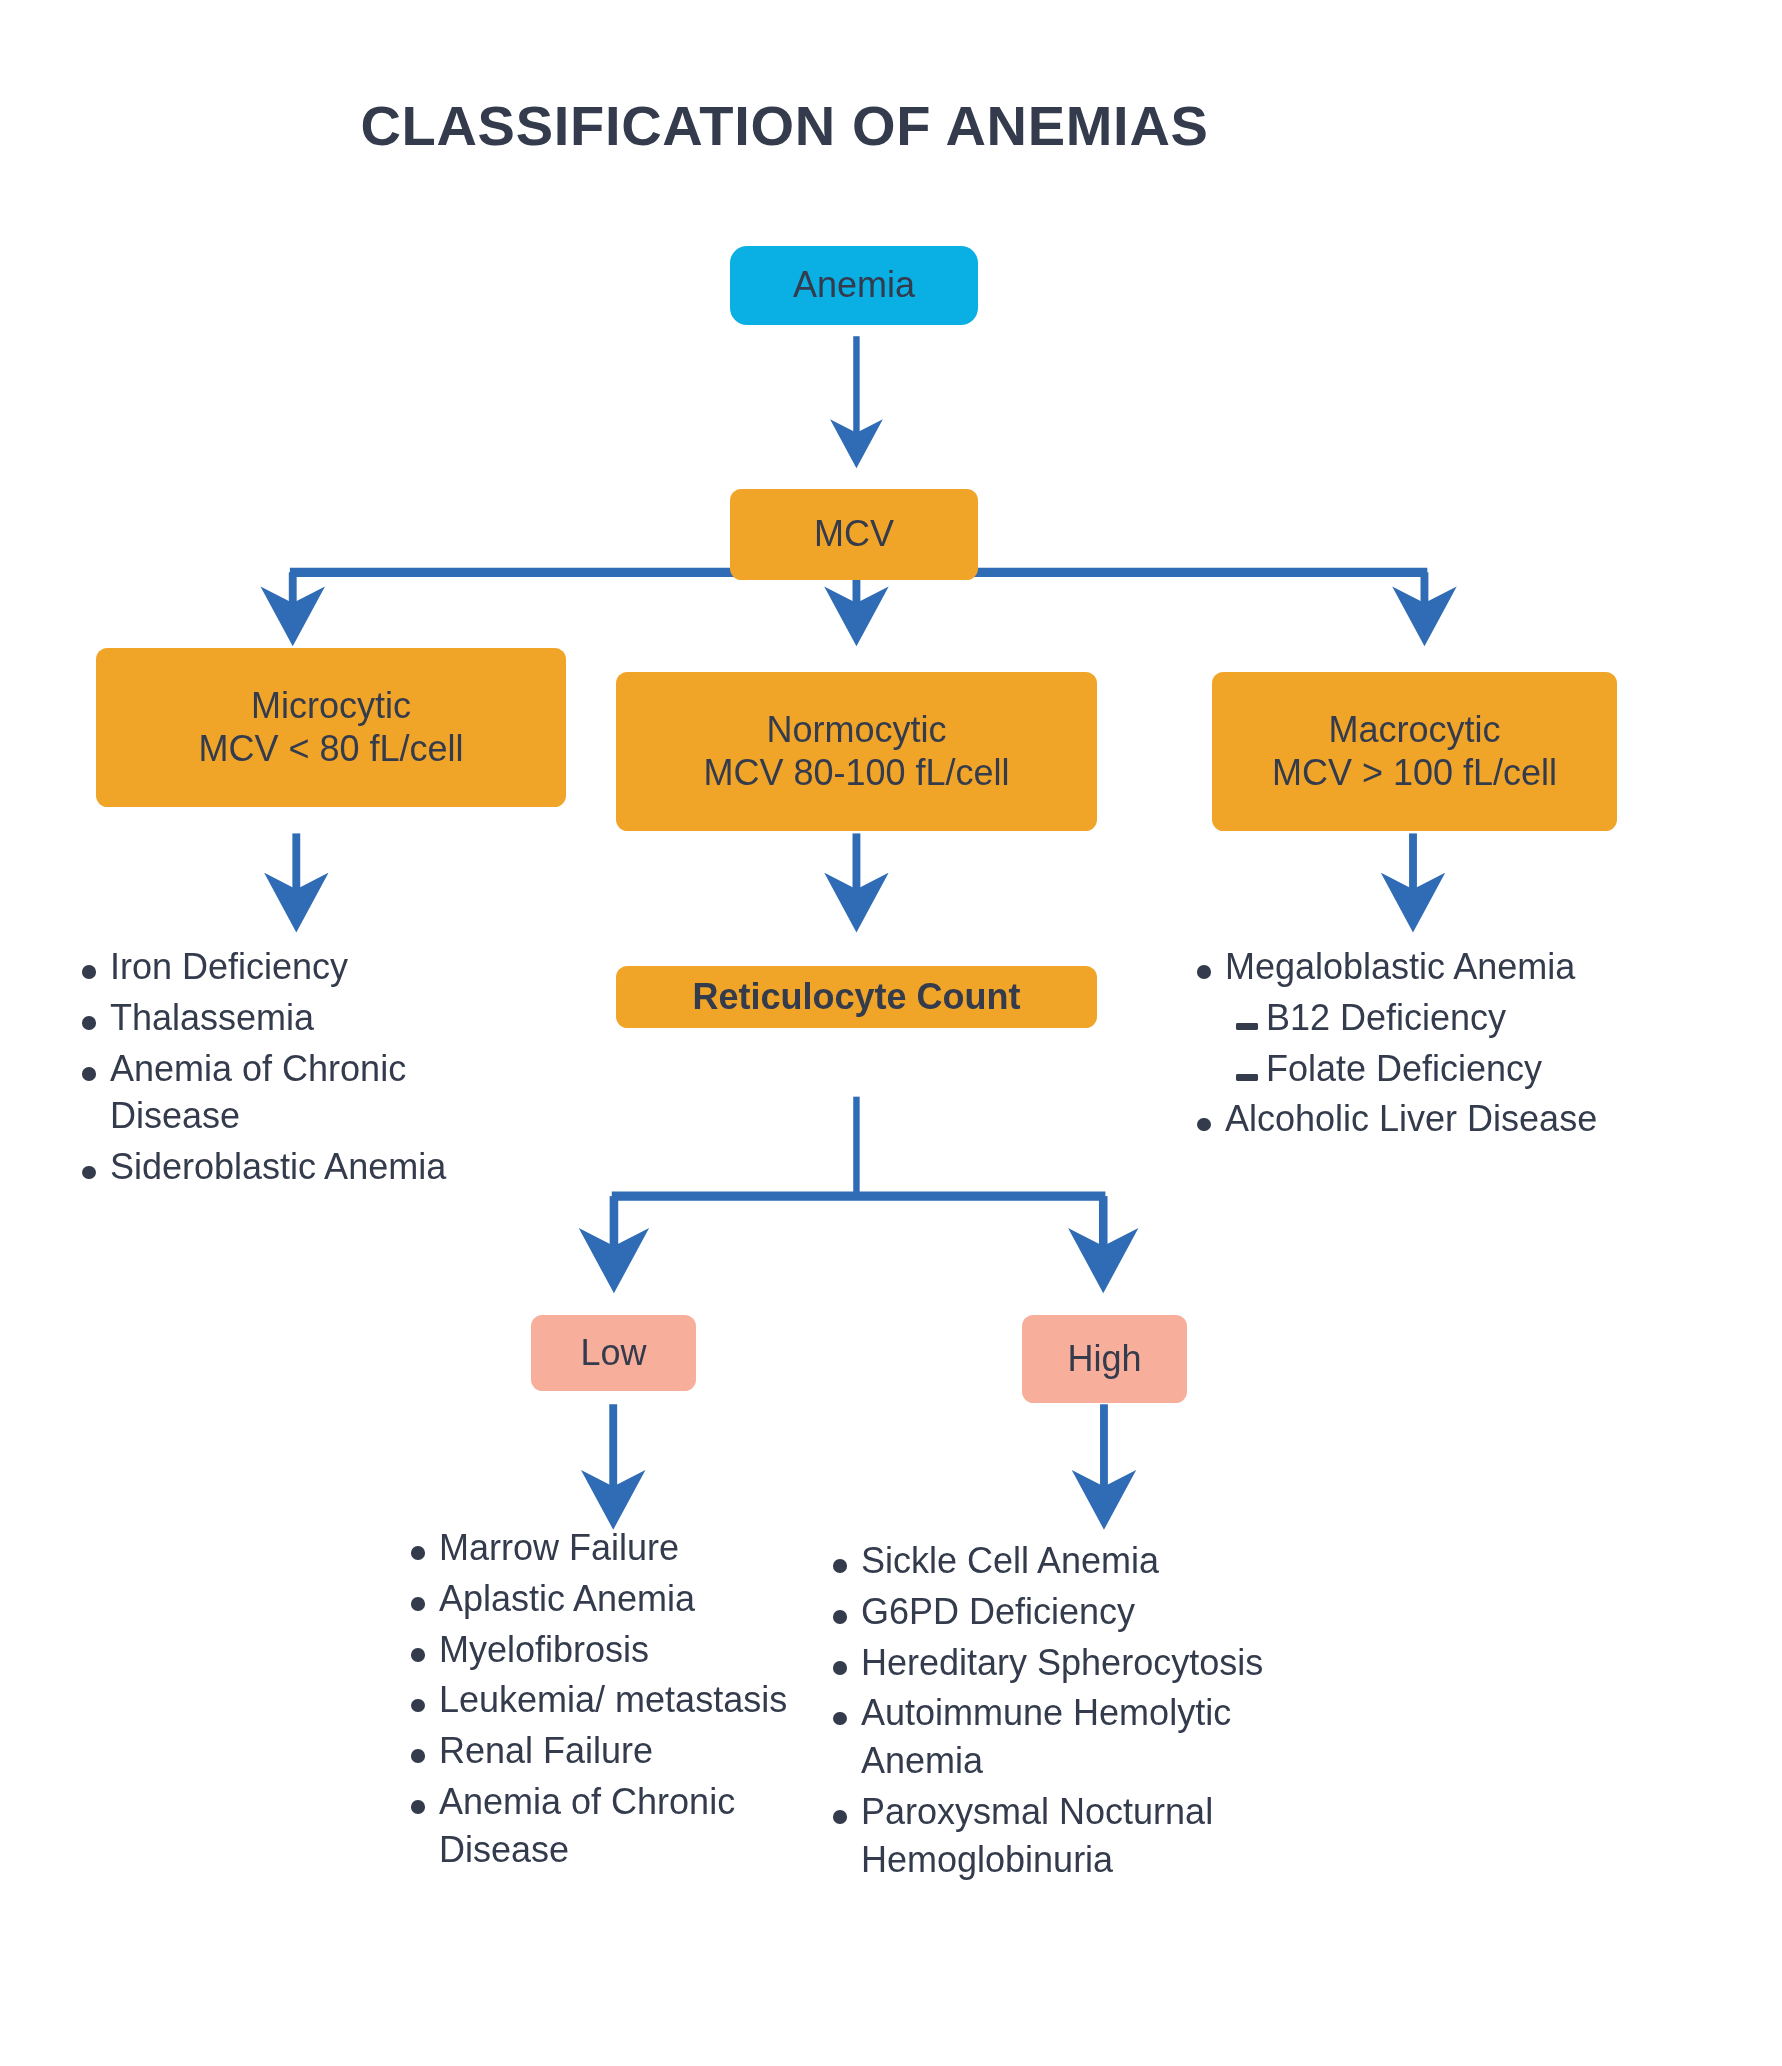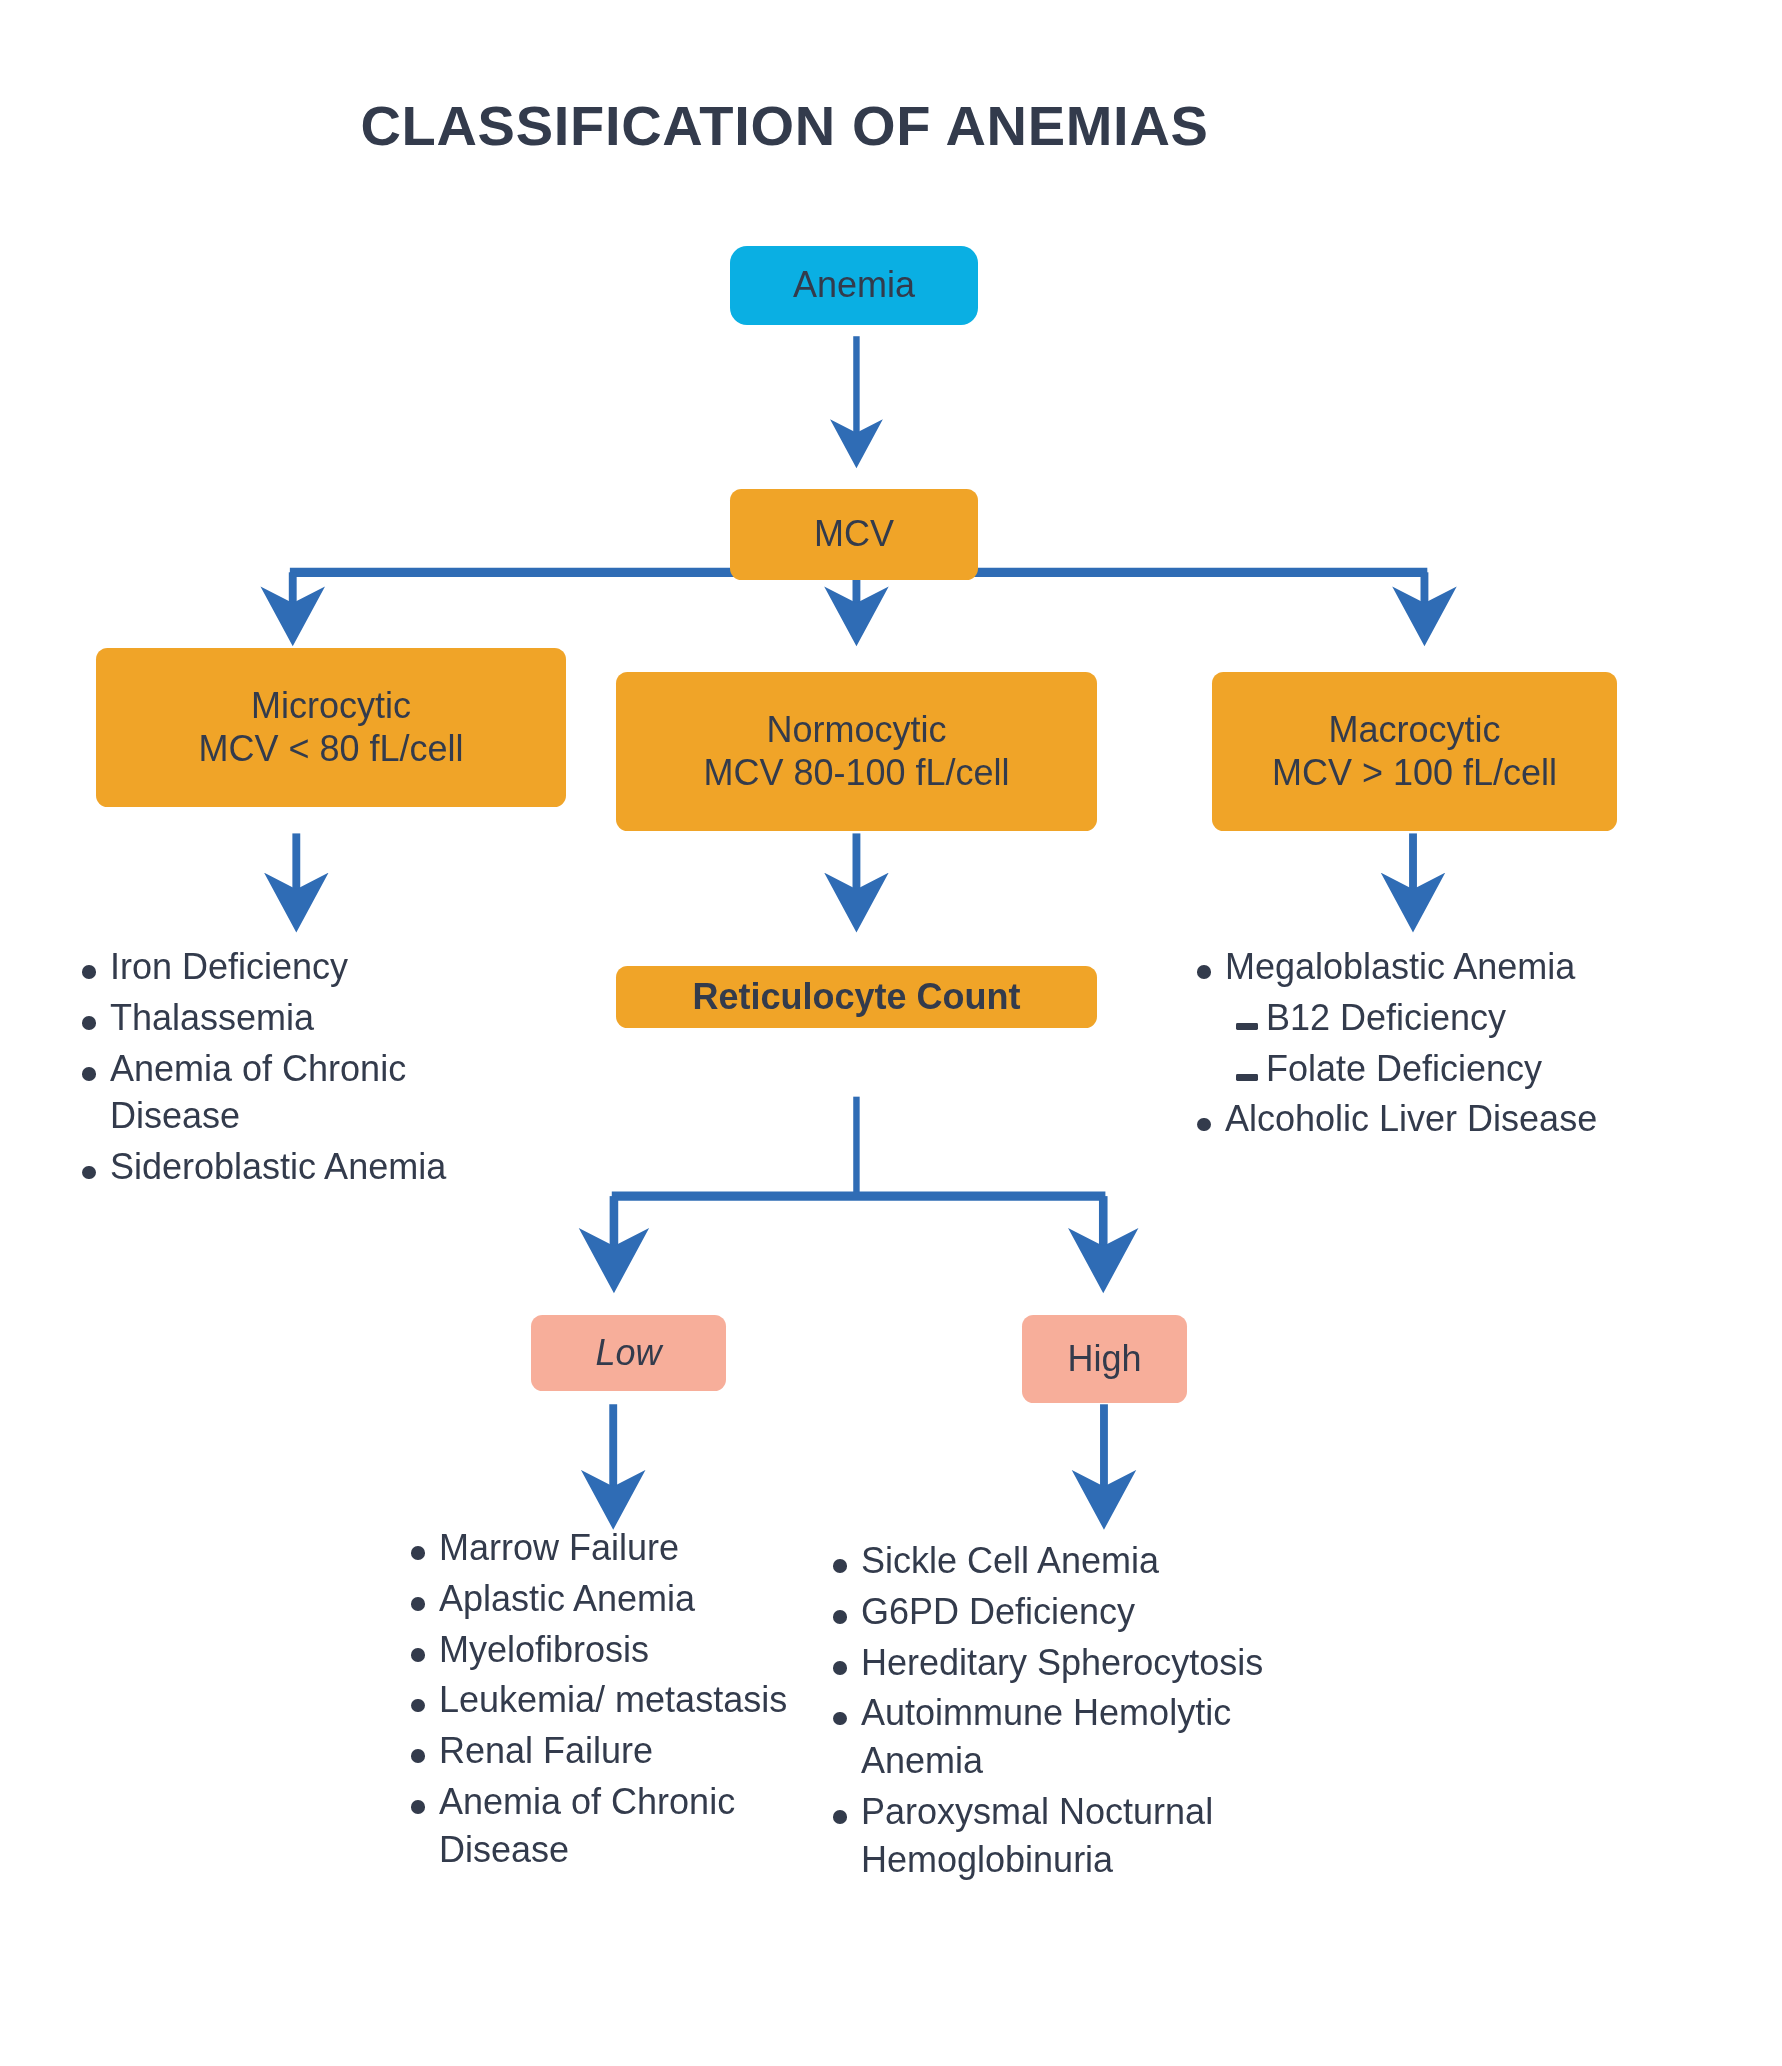--- a/index.html
+++ b/index.html
@@ -182,21 +182,21 @@
 
   <div class="node node-orange" style="left:1212px; top:672px; width:405px; height:159px;">
     <span>Macrocytic</span>
     <span class="line2">MCV &gt; 100 fL/cell</span>
   </div>
 
   <div class="node node-orange" style="left:616px; top:966px; width:481px; height:62px;font-weight:bold;">
     <span>Reticulocyte Count</span>
   </div>
 
-  <div class="node node-salmon" style="left:531px; top:1315px; width:195px; height:76px;font-style:italic;">
+  <div class="node node-salmon" style="left:531px; top:1315px; width:165px; height:76px;">
     <span>Low</span>
   </div>
 
   <div class="node node-salmon" style="left:1022px; top:1315px; width:165px; height:88px;">
     <span>High</span>
   </div>
 
   <div class="list" style="left:80px; top:943px; width:458px;">
     <div class="li">
       <span class="marker"><i class="dot"></i></span>

